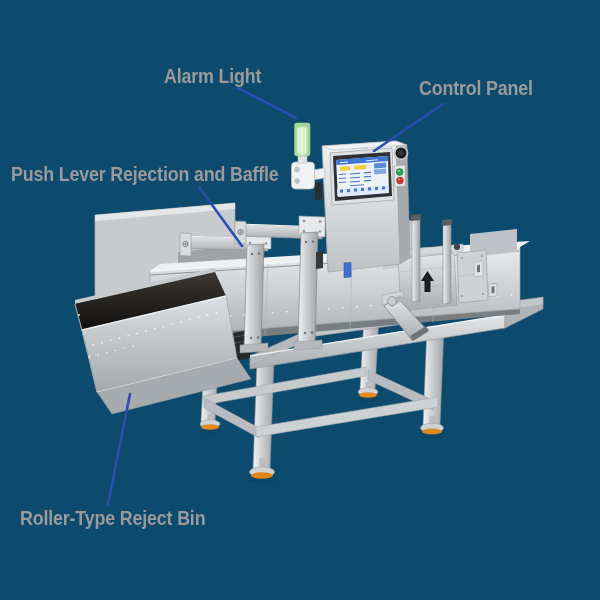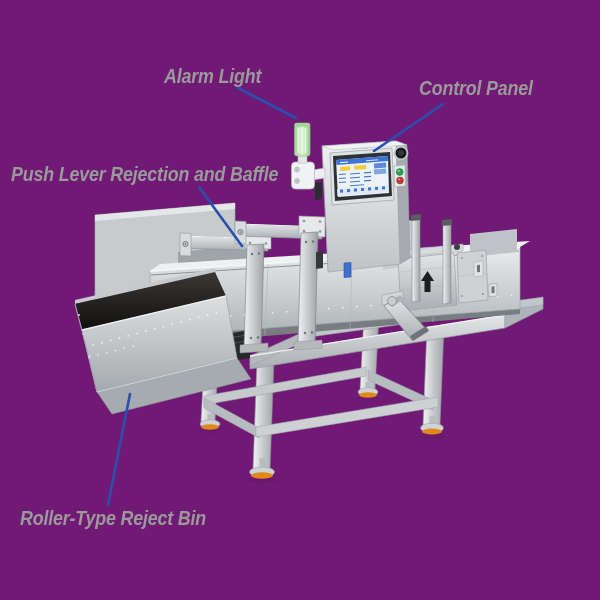--- a/index.html
+++ b/index.html
@@ -1,18 +1,18 @@
 <!DOCTYPE html>
 <html><head>
 <meta charset="utf-8">
 <style>
   html,body{margin:0;padding:0;background:#ffffff;}
   .stage{
-    position:relative;width:600px;height:600px;background:#701a75;
-    overflow:hidden;font-family:"Liberation Sans",sans-serif;font-style:italic;
+    position:relative;width:600px;height:600px;background:#0c4a6e;
+    overflow:hidden;font-family:"Liberation Sans",sans-serif;
   }
   .stage svg{position:absolute;left:0;top:0;}
   .callout-label{
     position:absolute;
     color:#9a9a9a;
     font-family:"Liberation Sans",sans-serif;
     font-size:21px;
     font-weight:600;
     letter-spacing:-0.2px;
     white-space:nowrap;

